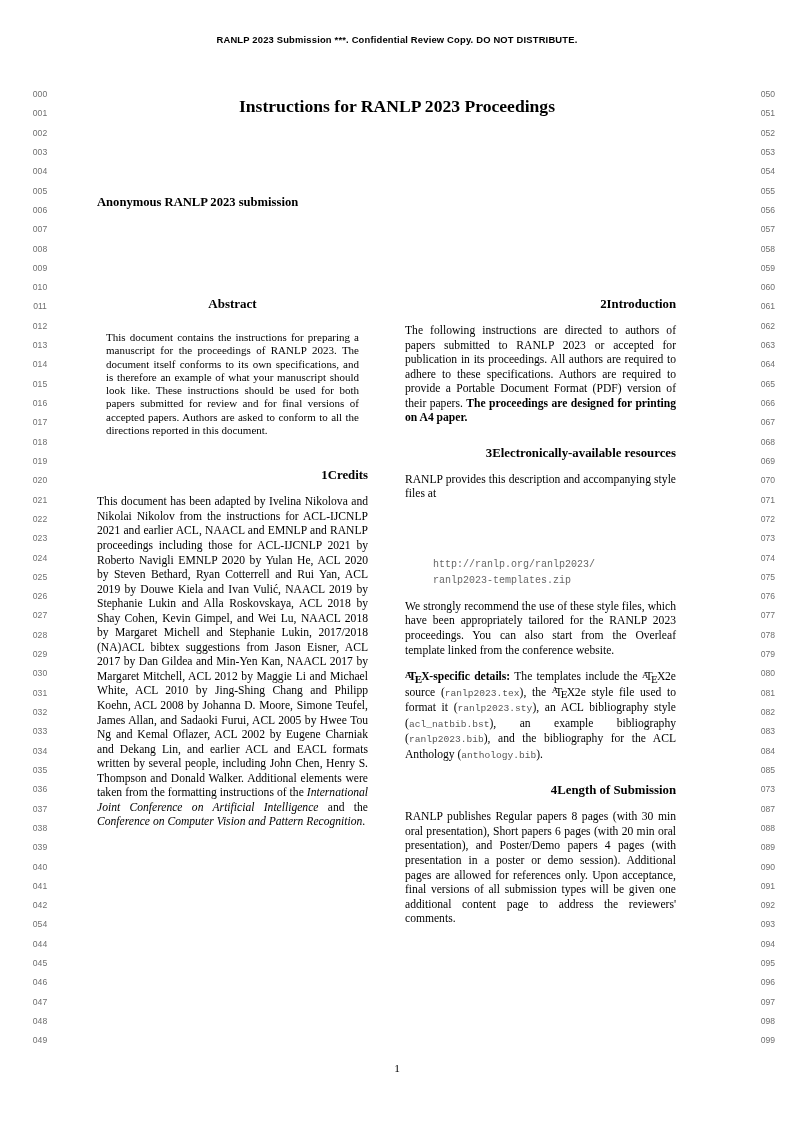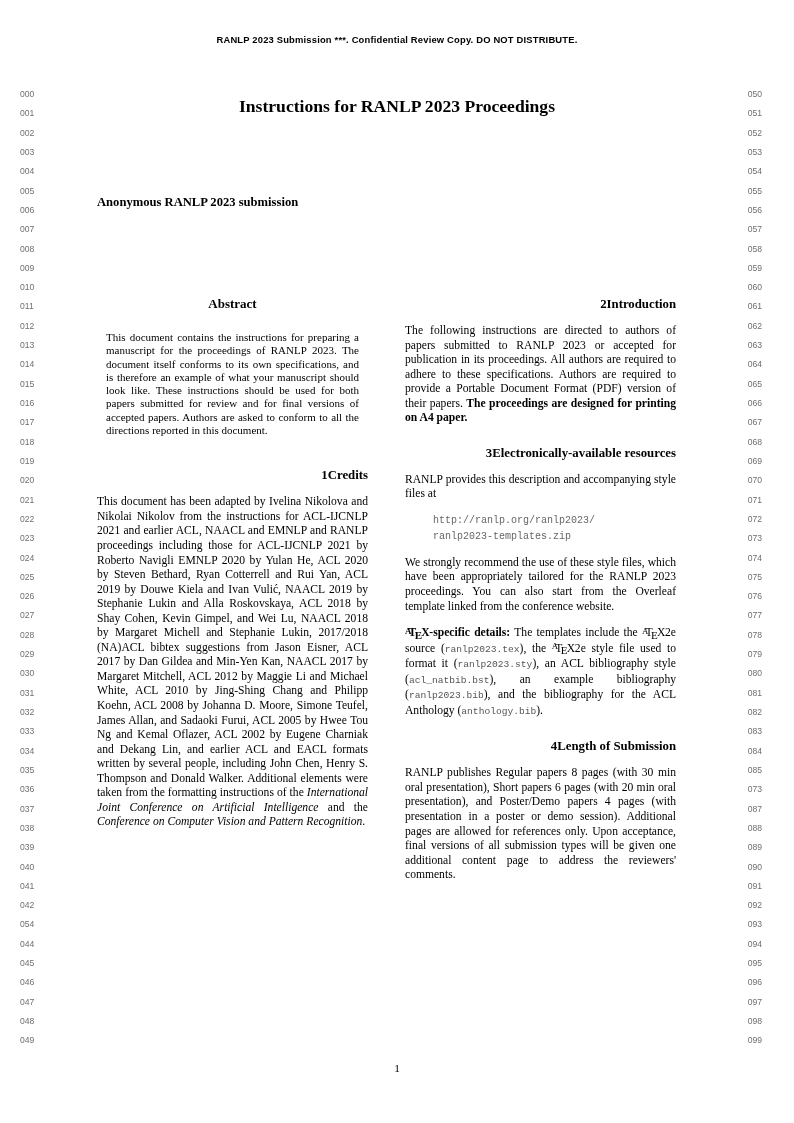--- a/index.html
+++ b/index.html
@@ -33,22 +33,22 @@
   
   .linenos {
     position: absolute;
     top: 85px;
     width: 40px;
     font-family: "Liberation Sans", "DejaVu Sans", sans-serif;
     font-size: 8.6px;
     color: #6f6f6f;
     line-height: 19.32px;
   }
-  .linenos.left  { left: 20px;  text-align: left; }
-  .linenos.right { right: 32px; text-align: right; }
+  .linenos.left  { left: 20px;  text-align: center; }
+  .linenos.right { right: 19px; text-align: right; }
   .linenos div { height: 19.32px; }
 
   
   .title-block {
     position: absolute;
     top: 86px;
     left: 97px;
     width: 600px;
     text-align: center;
   }
@@ -129,20 +129,21 @@
     font-size: 9.6px;
     color: #555555;
   }
   .urlblock {
     font-family: "Liberation Mono", "DejaVu Sans Mono", monospace;
     font-size: 10px;
     color: #666666;
     line-height: 16px;
     padding-left: 28px;
     text-align: left;
+    margin-top: 44px;
   }
   .it { font-style: italic; }
   .bf { font-weight: bold; }
 
   
   .latex { white-space: nowrap; letter-spacing: -0.02em; }
   .latex .la {
     font-size: 0.76em;
     position: relative;
     top: -0.29em;

